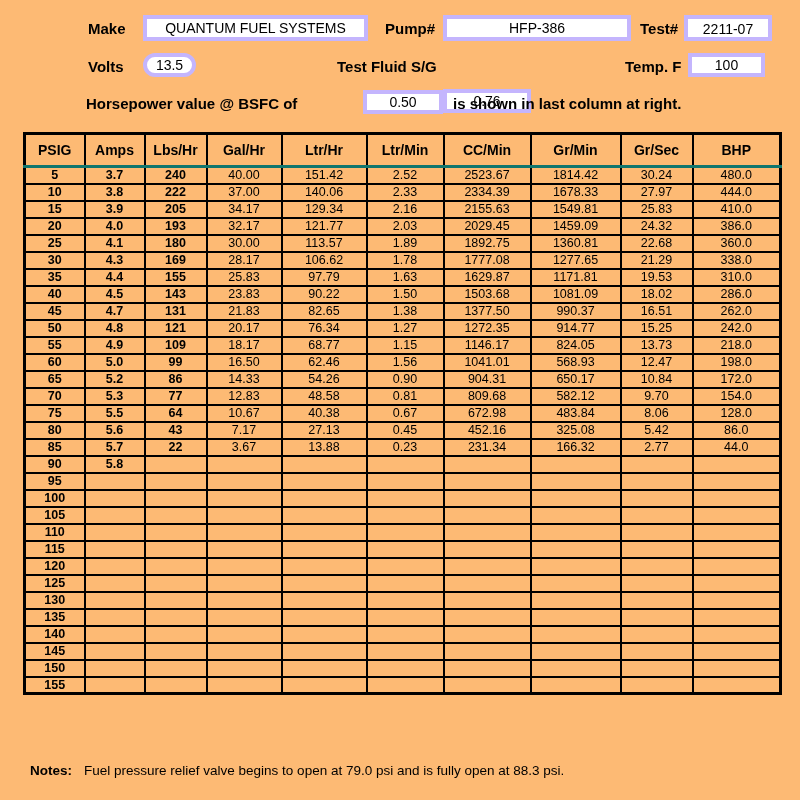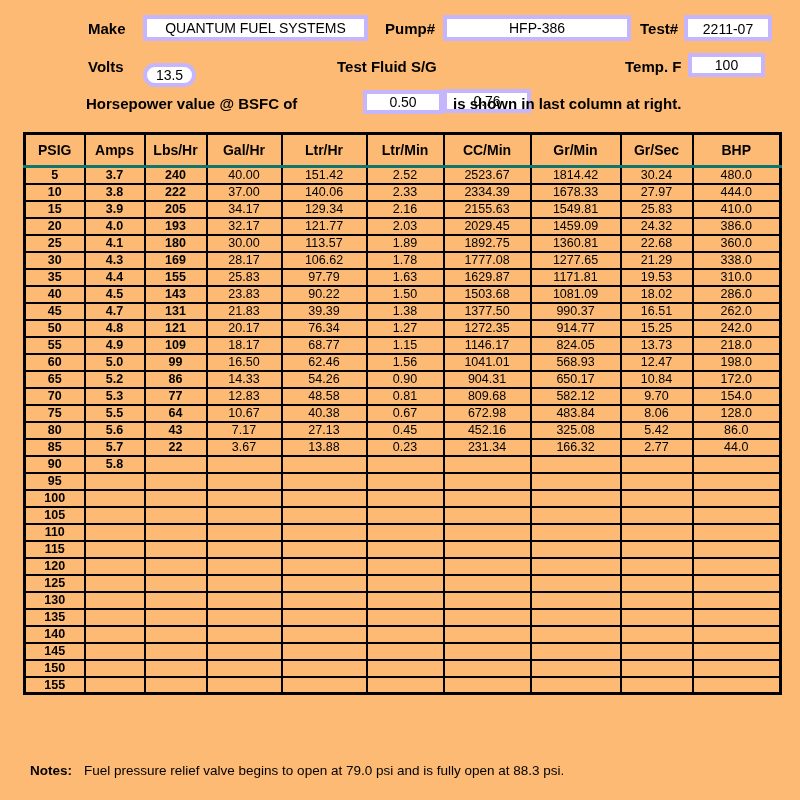--- a/index.html
+++ b/index.html
@@ -81,21 +81,21 @@
   <div class="box" style="left:443px; top:15px; width:188px; height:26px;">
     <span>HFP-386</span>
   </div>
 
   <span class="lbl" style="left:640px; top:20px;text-align:right;">Test#</span>
   <div class="box" style="left:684px; top:15px; width:88px; height:26px;align-items:flex-end;">
     <span>2211-07</span>
   </div>
 
   <span class="lbl" style="left:88px; top:58px;">Volts</span>
-  <div class="box" style="left:143px; top:63px; width:53px; height:24px;border-radius:12px;">
+  <div class="box" style="left:143px; top:53px; width:53px; height:24px;border-radius:12px;">
     <span>13.5</span>
   </div>
 
   <span class="lbl" style="left:337px; top:58px;">Test Fluid S/G</span>
   <div class="box" style="left:443px; top:53px; width:88px; height:24px;margin-top:36px;">
     <span>0.76</span>
   </div>
 
   <span class="lbl" style="left:625px; top:58px;">Temp.  F</span>
   <div class="box" style="left:688px; top:53px; width:77px; height:24px;">
@@ -230,21 +230,21 @@
           <td>1503.68</td>
           <td>1081.09</td>
           <td>18.02</td>
           <td>286.0</td>
         </tr>
         <tr>
           <td class="b">45</td>
           <td class="b">4.7</td>
           <td class="b">131</td>
           <td>21.83</td>
-          <td>39.39</td>
+          <td>82.65</td>
           <td>1.38</td>
           <td>1377.50</td>
           <td>990.37</td>
           <td>16.51</td>
           <td>262.0</td>
         </tr>
         <tr>
           <td class="b">50</td>
           <td class="b">4.8</td>
           <td class="b">121</td>

